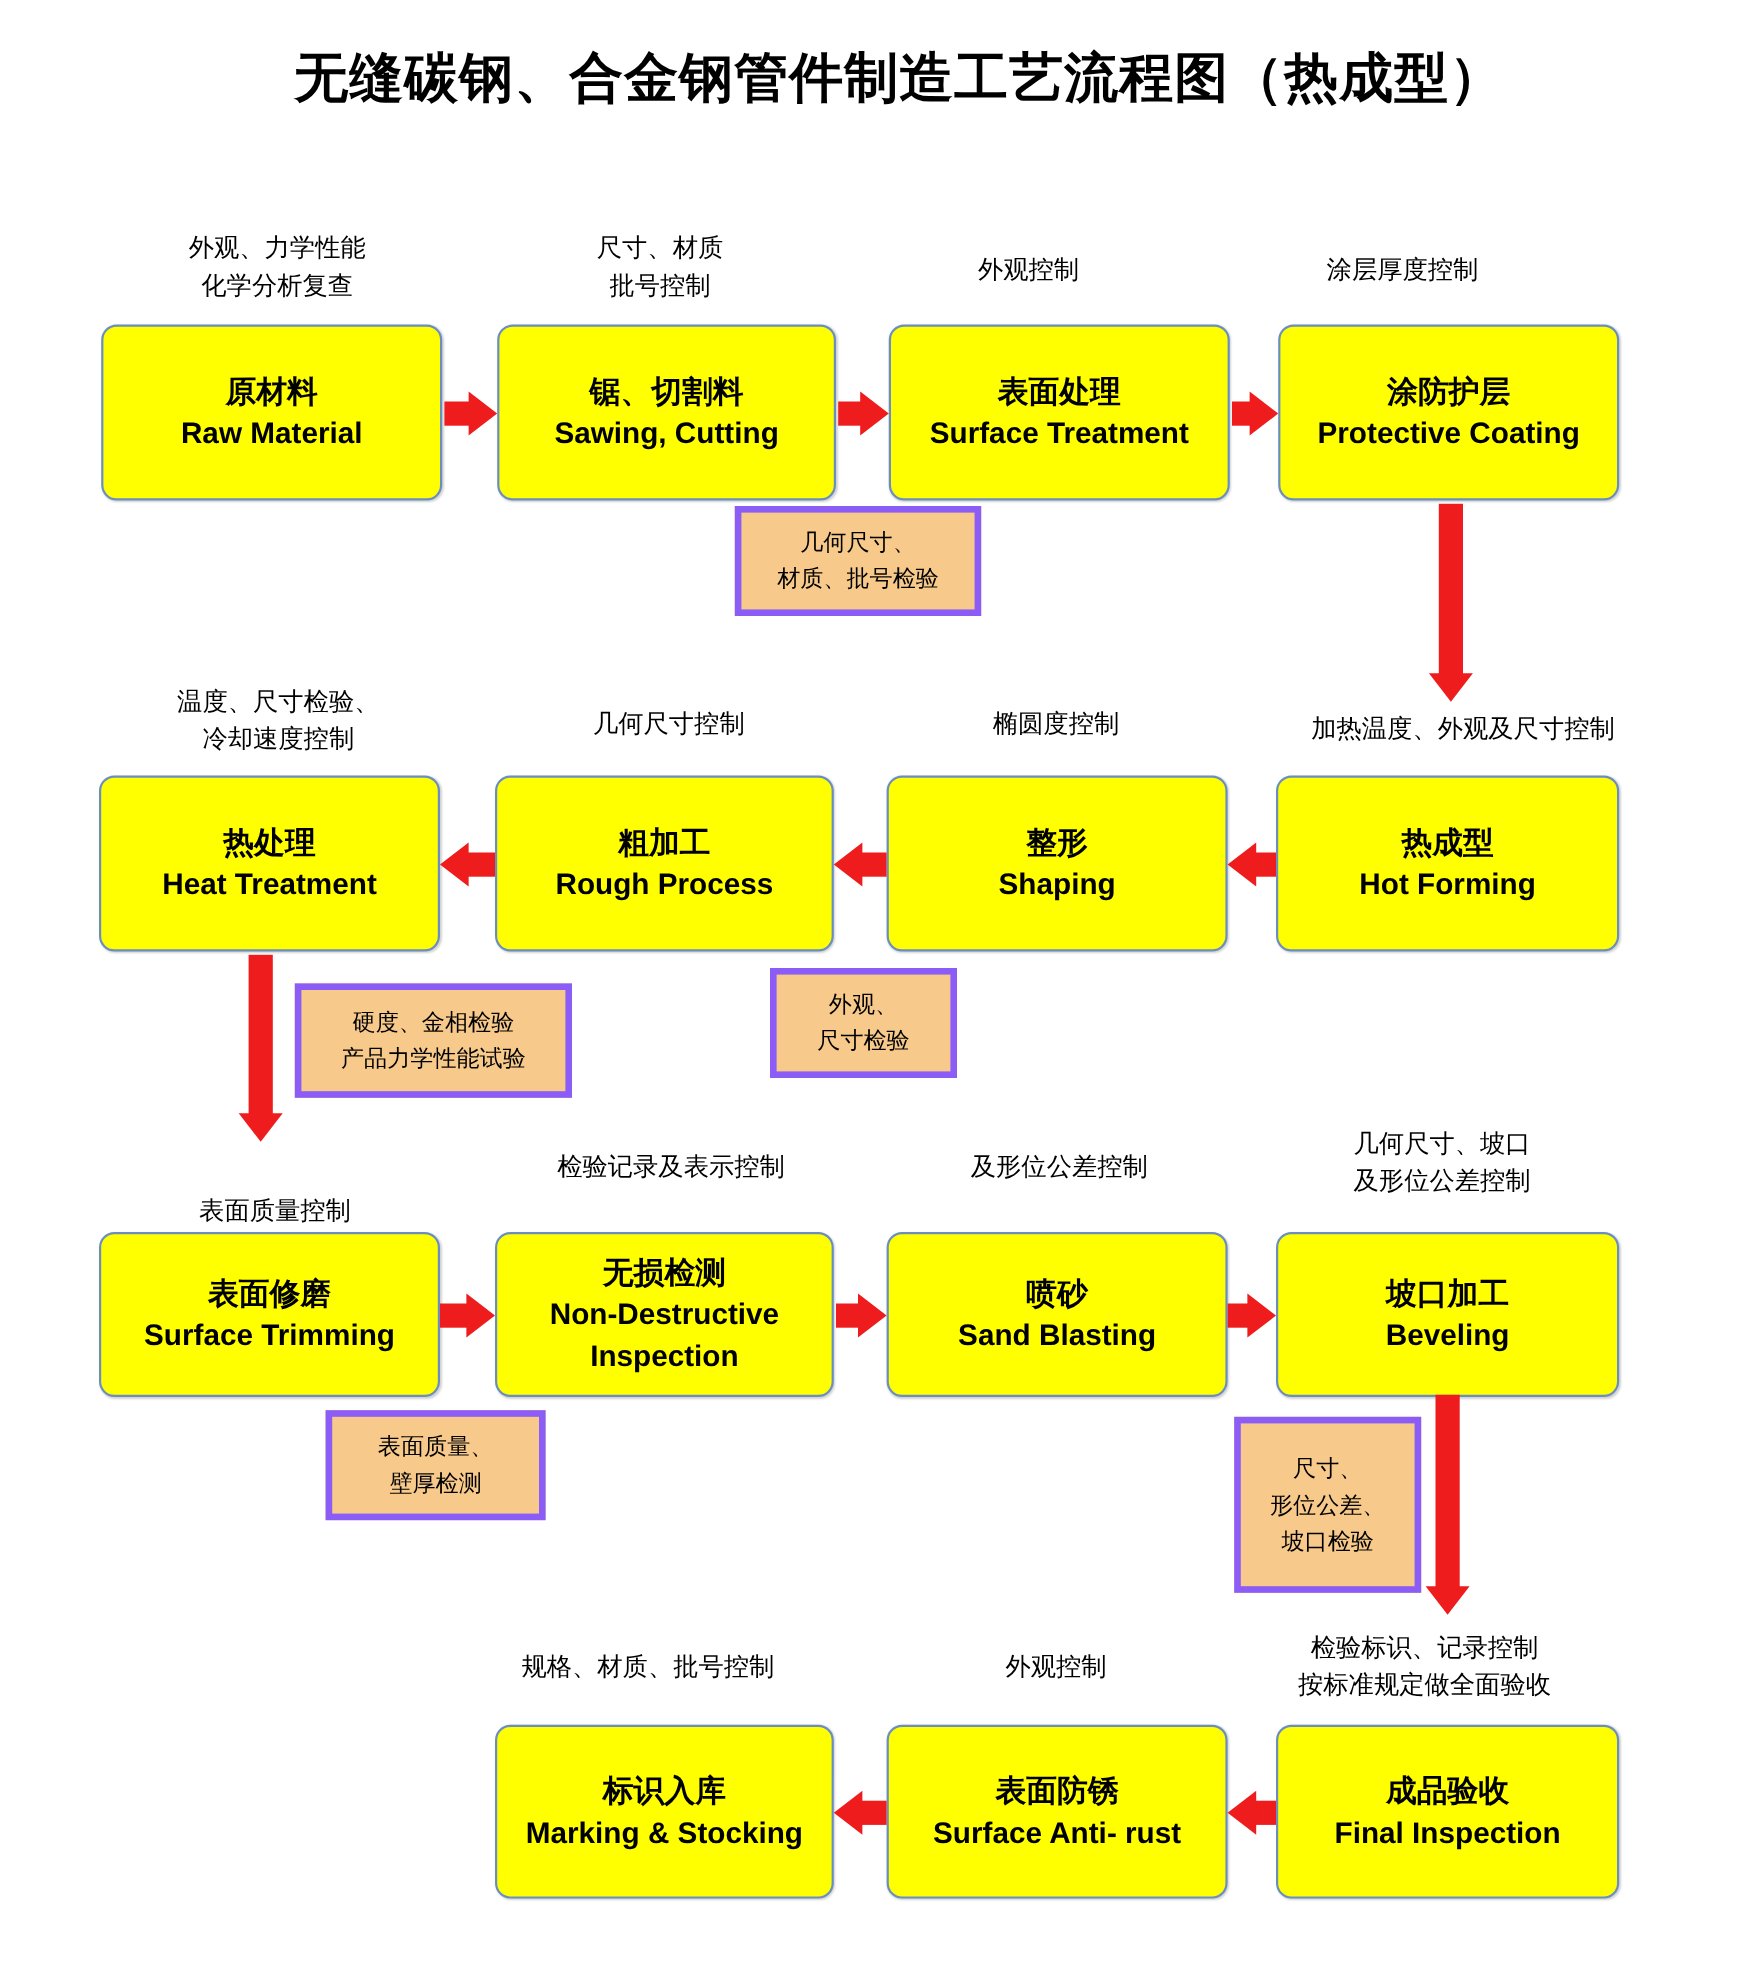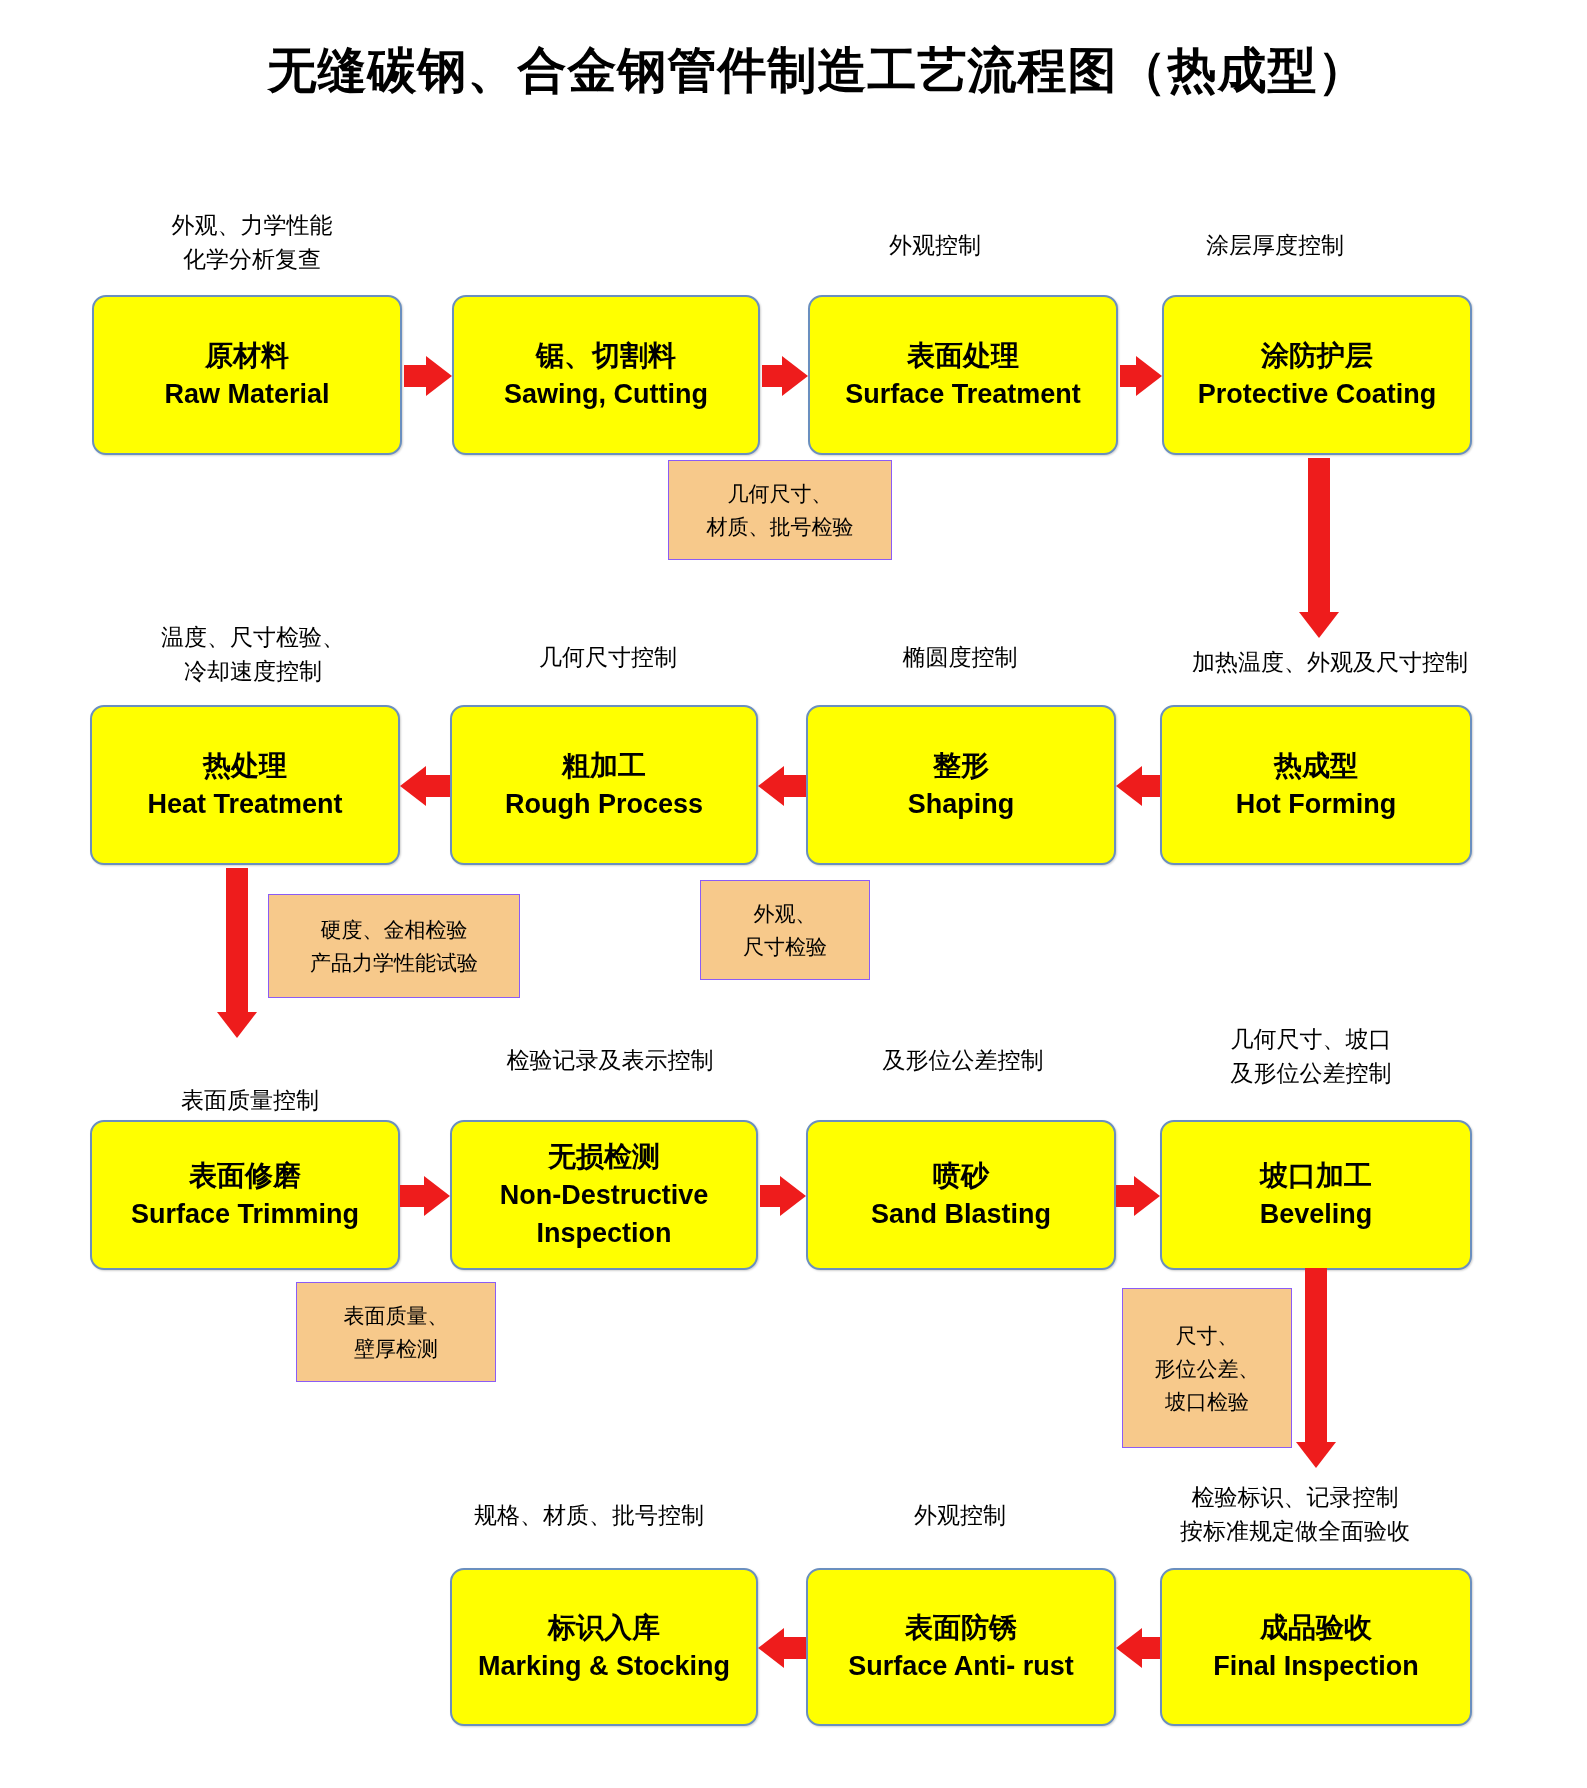--- a/index.html
+++ b/index.html
@@ -59,21 +59,21 @@
     font-size: 28px;
     font-weight: bold;
   }
   .box .en {
     font-size: 27px;
     font-weight: bold;
   }
   .note {
     position: absolute;
     background: #f7c98b;
-    border: 1px solid #8b5cf6;
+    border: 6px solid #8b5cf6;
     box-sizing: border-box;
     display: flex;
     flex-direction: column;
     align-items: center;
     justify-content: center;
     text-align: center;
     font-size: 21px;
     line-height: 33px;
     color: #000000;
     white-space: pre-line;
@@ -128,20 +128,22 @@
 </style>
 </head>
 <body>
 
 <div id="diagram">
 
   <div class="title">无缝碳钢、合金钢管件制造工艺流程图（热成型）</div>
 
   <div class="caption" style="left:92px; top:208px; width:320px;">外观、力学性能
 化学分析复查</div>
+  <div class="caption" style="left:450px; top:208px; width:300px;">尺寸、材质
+批号控制</div>
   <div class="caption" style="left:790px; top:228px; width:290px;">外观控制</div>
   <div class="caption" style="left:1110px; top:228px; width:330px;">涂层厚度控制</div>
 
   <div class="box" style="left:92px; top:295px; width:310px; height:160px;">
     <div class="cn">原材料</div>
     <div class="en">Raw Material</div>
   </div>
 
   <div class="box" style="left:452px; top:295px; width:308px; height:160px;">
     <div class="cn">锯、切割料</div>

